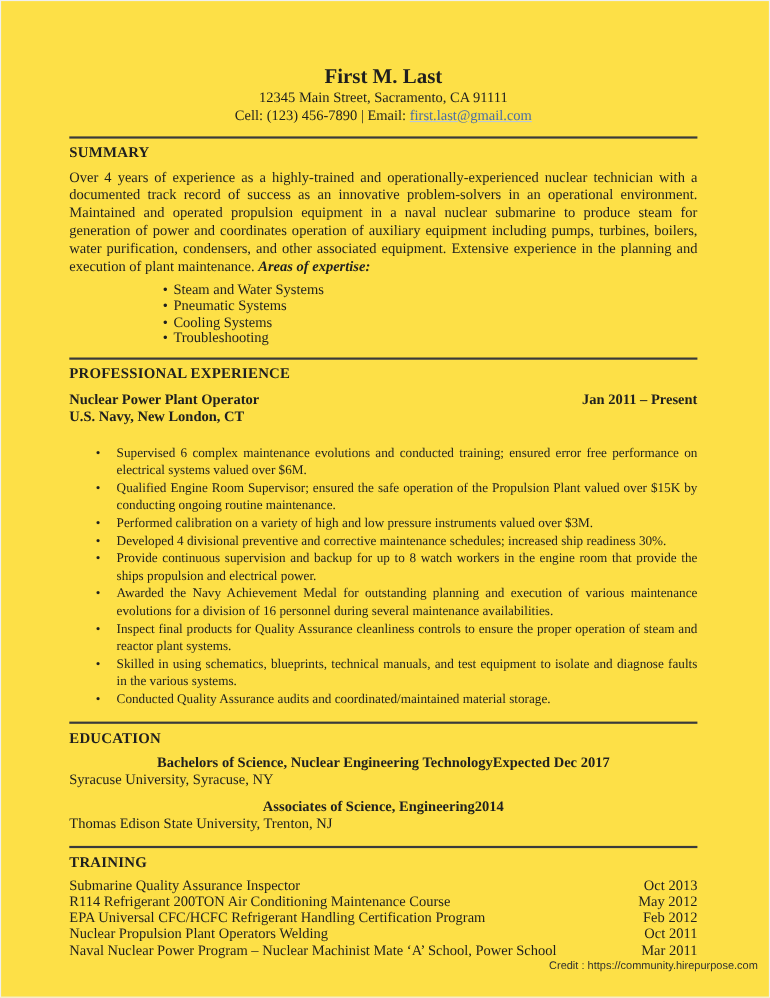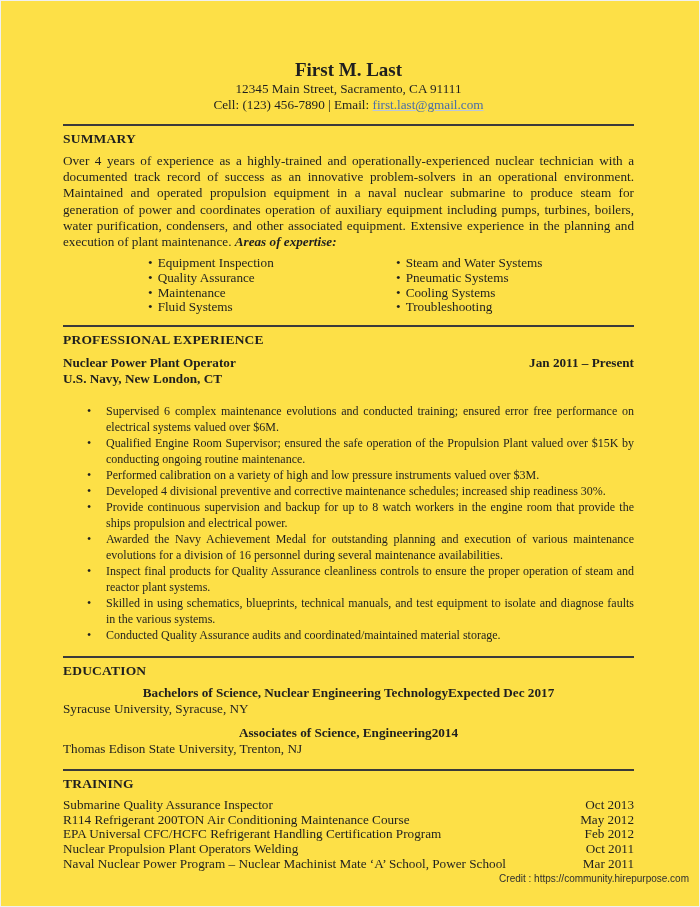--- a/index.html
+++ b/index.html
@@ -76,27 +76,20 @@
     <div class="name">First M. Last</div>
     <div class="hline">12345 Main Street, Sacramento, CA 91111</div>
     <div class="hline"><span>Cell: (123) 456-7890 | Email: </span><a class="email-link">first.last@gmail.com</a></div>
   </div>
 
   <div>
     <div class="divider divider-summary"></div>
     <div class="sec-heading">SUMMARY</div>
     <div class="summary-par"><span>Over 4 years of experience as a highly-trained and operationally-experienced nuclear technician with a documented track record of success as an innovative problem-solvers in an operational environment. Maintained and operated propulsion equipment in a naval nuclear submarine to produce steam for generation of power and coordinates operation of auxiliary equipment including pumps, turbines, boilers, water purification, condensers, and other associated equipment. Extensive experience in the planning and execution of plant maintenance. </span><span class="expertise-label">Areas of expertise:</span></div>
     <div class="expertise-cols">
-      <ul class="expertise-col left">
-
-      <li>Equipment Inspection</li>
-          <li>Quality Assurance</li>
-          <li>Maintenance</li>
-          <li>Fluid Systems</li>
-        </ul>
       <ul class="expertise-col">
 
       <li>Steam and Water Systems</li>
           <li>Pneumatic Systems</li>
           <li>Cooling Systems</li>
           <li>Troubleshooting</li>
         </ul>
     </div>
   </div>
 

